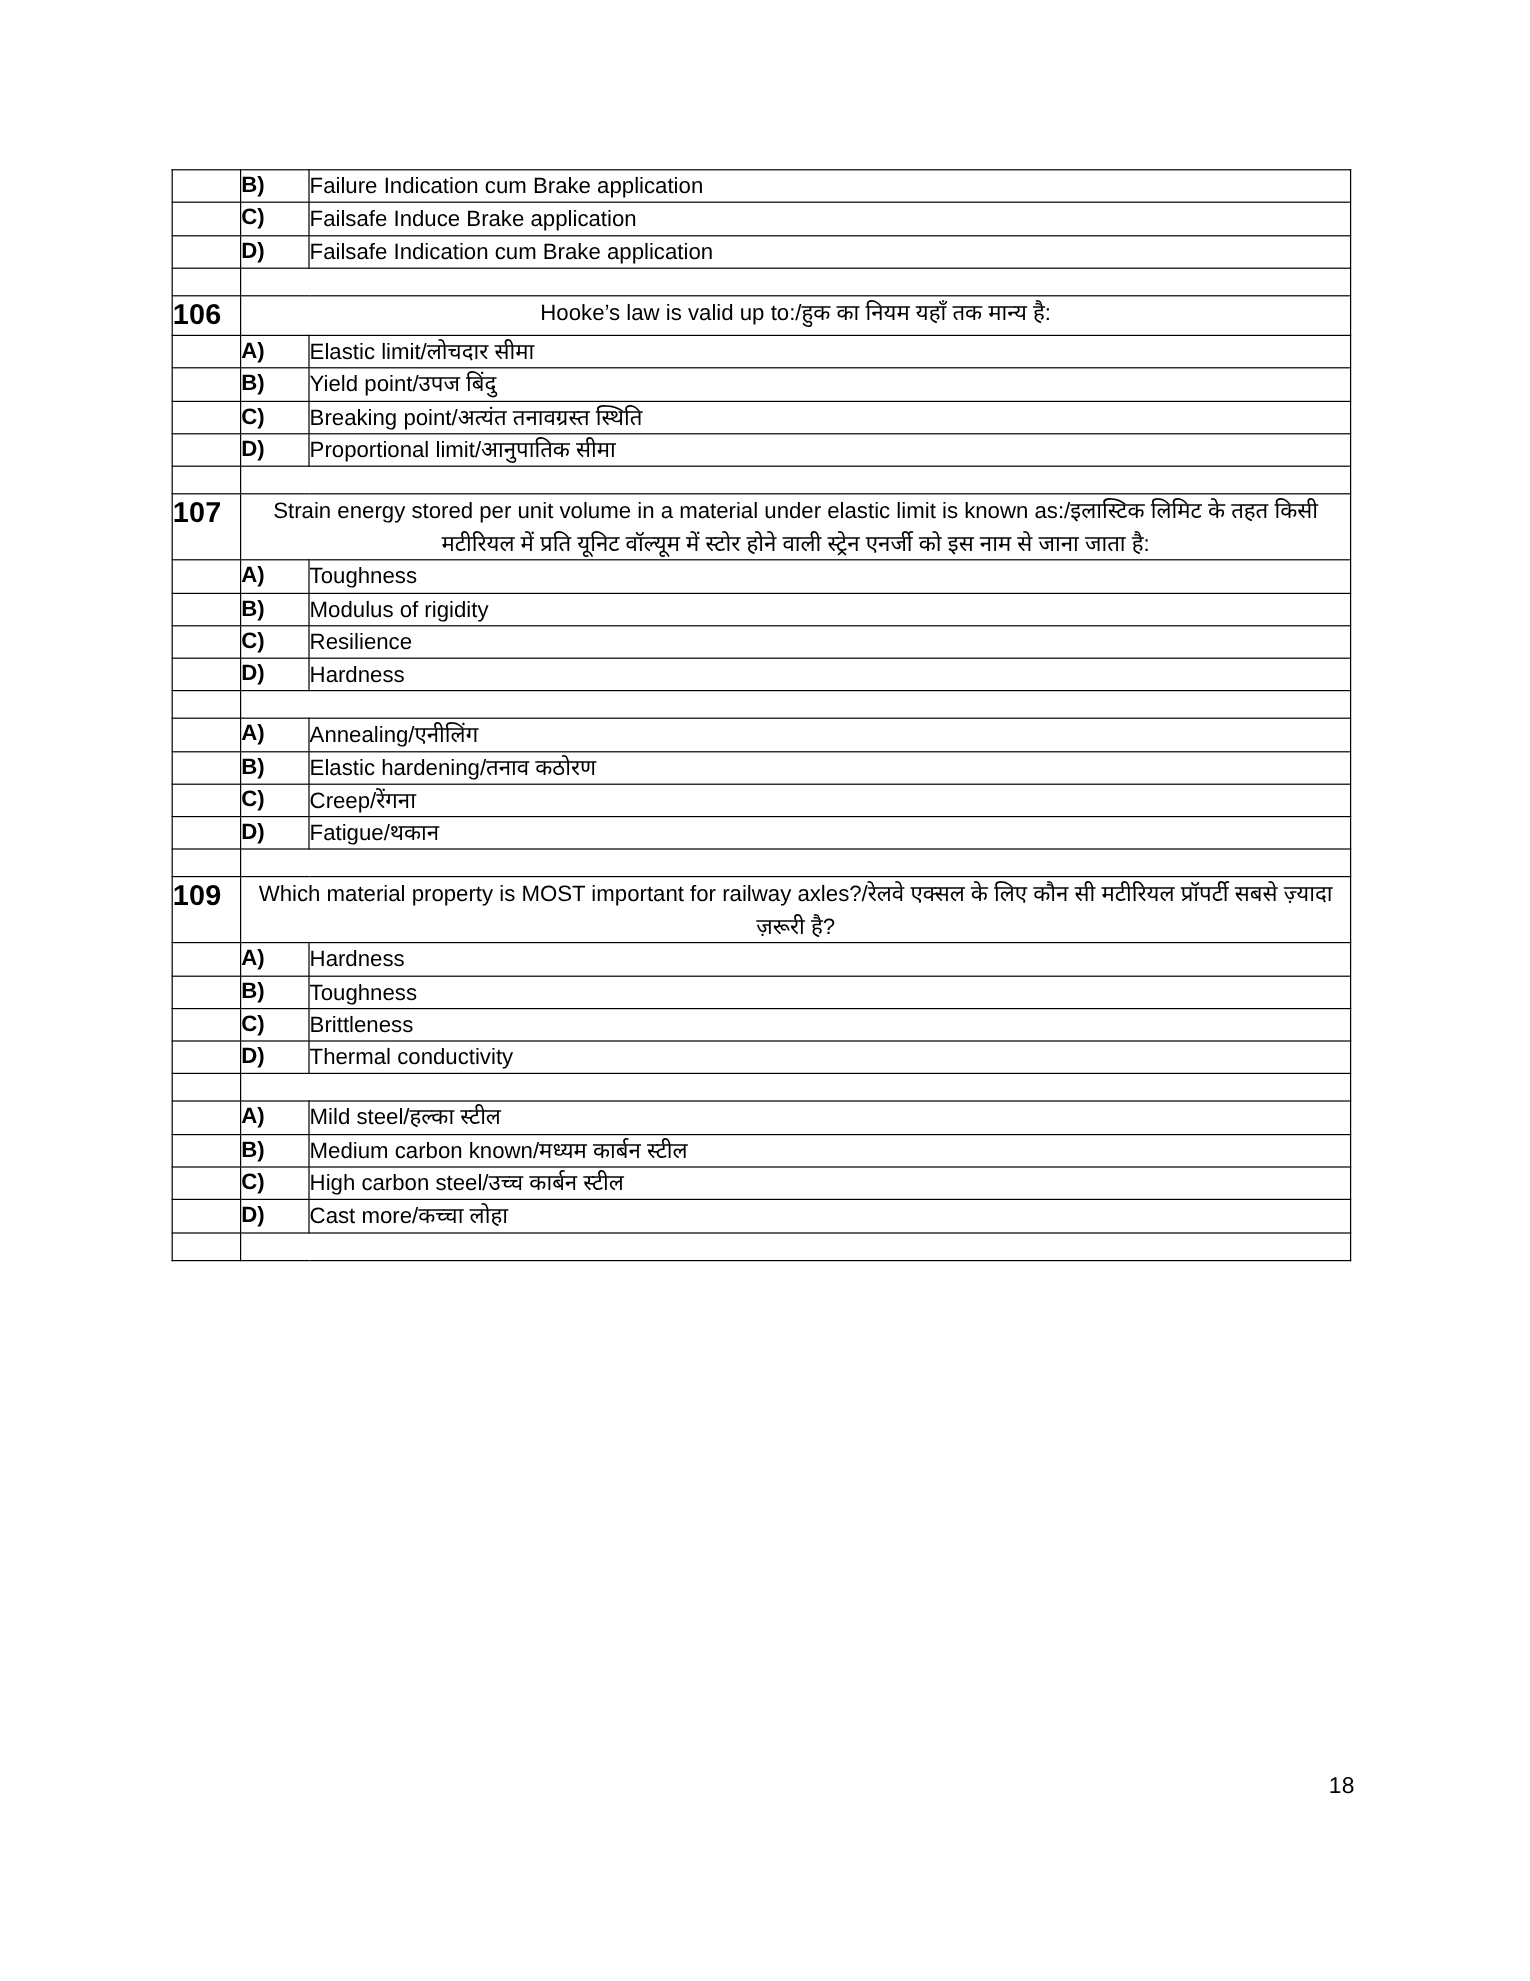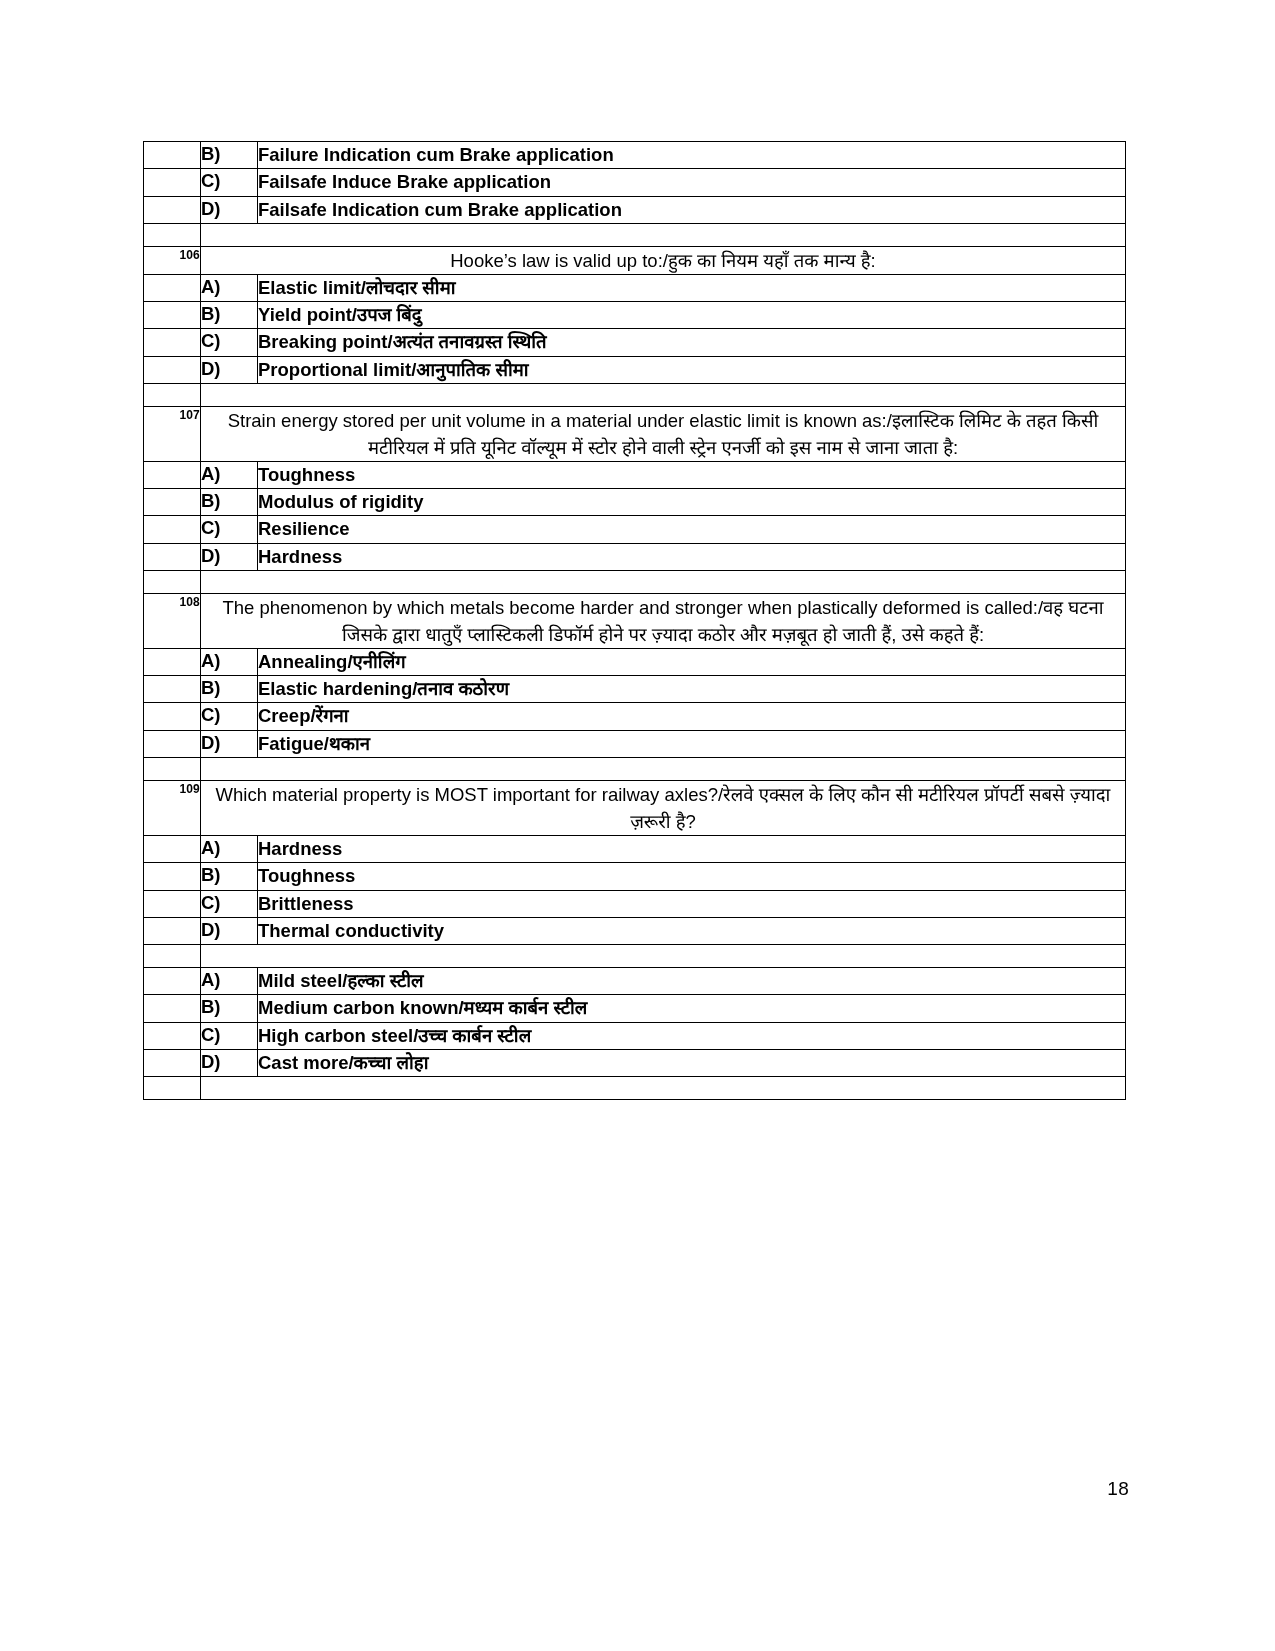--- a/index.html
+++ b/index.html
@@ -36,40 +36,39 @@
     border: 1px solid #000000;
     padding: 0;
     vertical-align: top;
   }
   
   col.c-num   { width: 57px; }
   col.c-opt   { width: 57px; }
   col.c-text  { width: 868px; }
 
   .qnum {
-    font-size: 12px;
+    font-size: 24px;
     font-weight: bold;
-    text-align: right;
+    text-align: left;
     padding: 5px 2px 4px 2px;
     line-height: 1.35;
     letter-spacing: 0.2px;
   }
   .optlab {
     font-size: 18.5px;
     font-weight: bold;
     padding: 5px 0 4px 13px;
     line-height: 1.35;
   }
   .celltext {
     font-size: 18.5px;
     padding: 5px 6px 4px 12px;
     line-height: 1.42;
     white-space: nowrap;
     overflow: hidden;
-    font-weight: bold;
   }
   .qtext {
     font-size: 18.5px;
     padding: 5px 2px 4px 12px;
     line-height: 1.46;
     text-align: center;
   }
   .qtext.wrap {
     white-space: normal;
   }
@@ -172,24 +171,20 @@
           </tr>
           <tr class="opt-row">
             <td class="side-blank"></td>
             <td class="optlab">D)</td>
             <td class="celltext">Hardness</td>
           </tr>
           <tr class="spacer">
             <td class="blank-cell"></td>
             <td class="blank-cell" colspan="2"></td>
           </tr>
-          <tr class="q-row">
-            <td class="qnum">108</td>
-            <td class="qtext wrap" colspan="2">The phenomenon by which metals become harder and stronger when plastically deformed is called:/वह घटना जिसके द्वारा धातुएँ प्लास्टिकली डिफॉर्म होने पर ज़्यादा कठोर और मज़बूत हो जाती हैं, उसे कहते हैं:</td>
-          </tr>
           <tr class="opt-row">
             <td class="side-blank"></td>
             <td class="optlab">A)</td>
             <td class="celltext">Annealing/एनीलिंग</td>
           </tr>
           <tr class="opt-row">
             <td class="side-blank"></td>
             <td class="optlab">B)</td>
             <td class="celltext">Elastic hardening/तनाव कठोरण</td>
           </tr>

